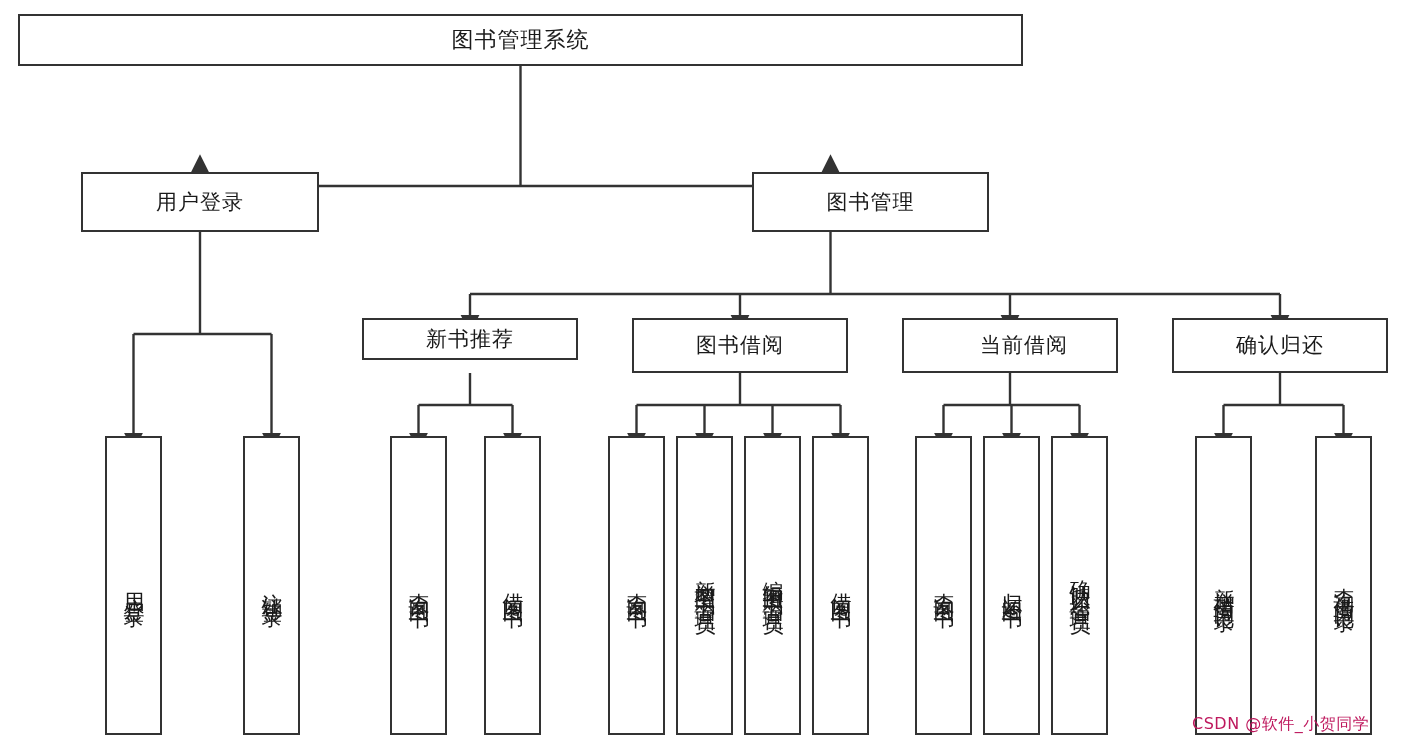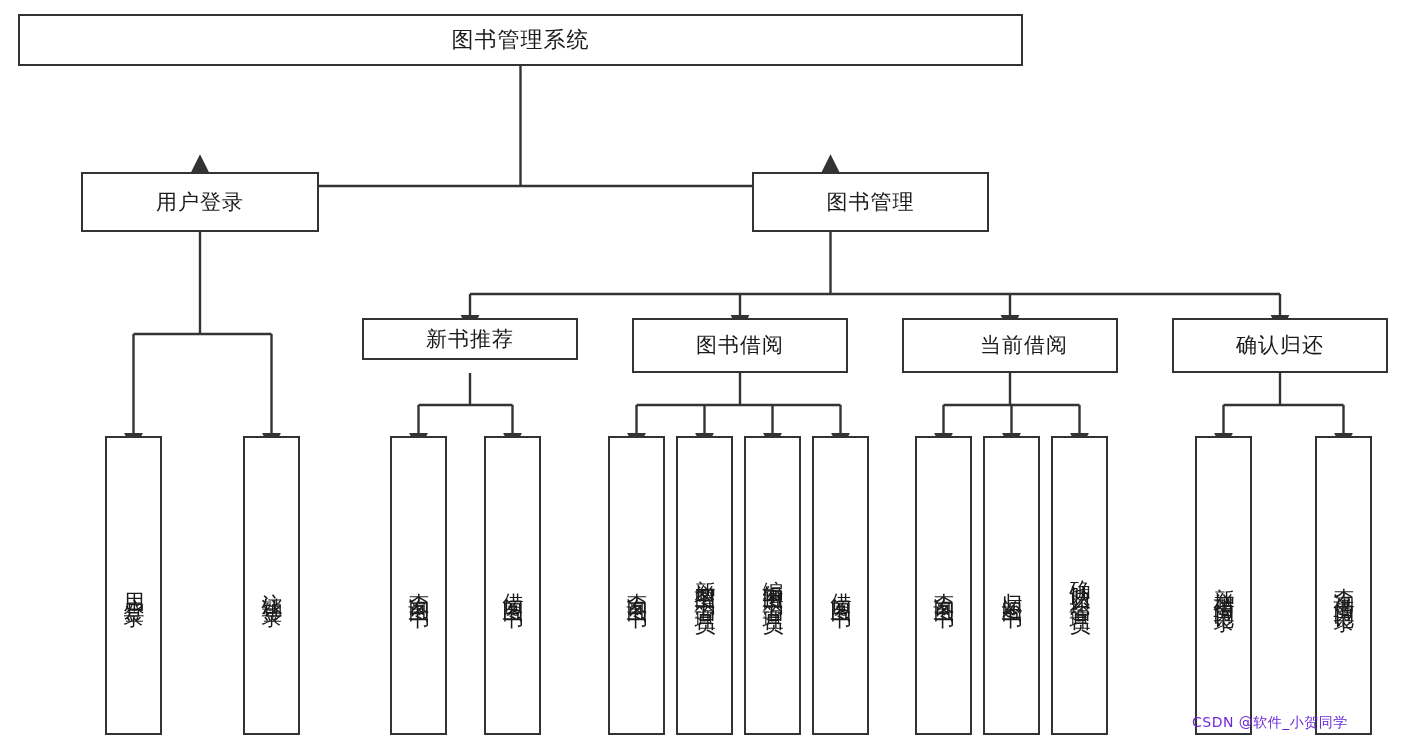--- a/index.html
+++ b/index.html
@@ -39,22 +39,22 @@
     writing-mode:vertical-rl;
     text-orientation:upright;
     font-size:21px;
     letter-spacing:5px;
     line-height:1;
     white-space:nowrap;
   }
   #watermark{
     position:absolute;
     left:1192px;top:714px;
-    font-size:14px;
-    color:#6d28d9;
+    font-size:16px;
+    color:#be185d;
     white-space:nowrap;
     letter-spacing:0.5px;
     pointer-events:none;
   }
 </style>
 </head>
 <body>
 
 <div id="stage">
 

